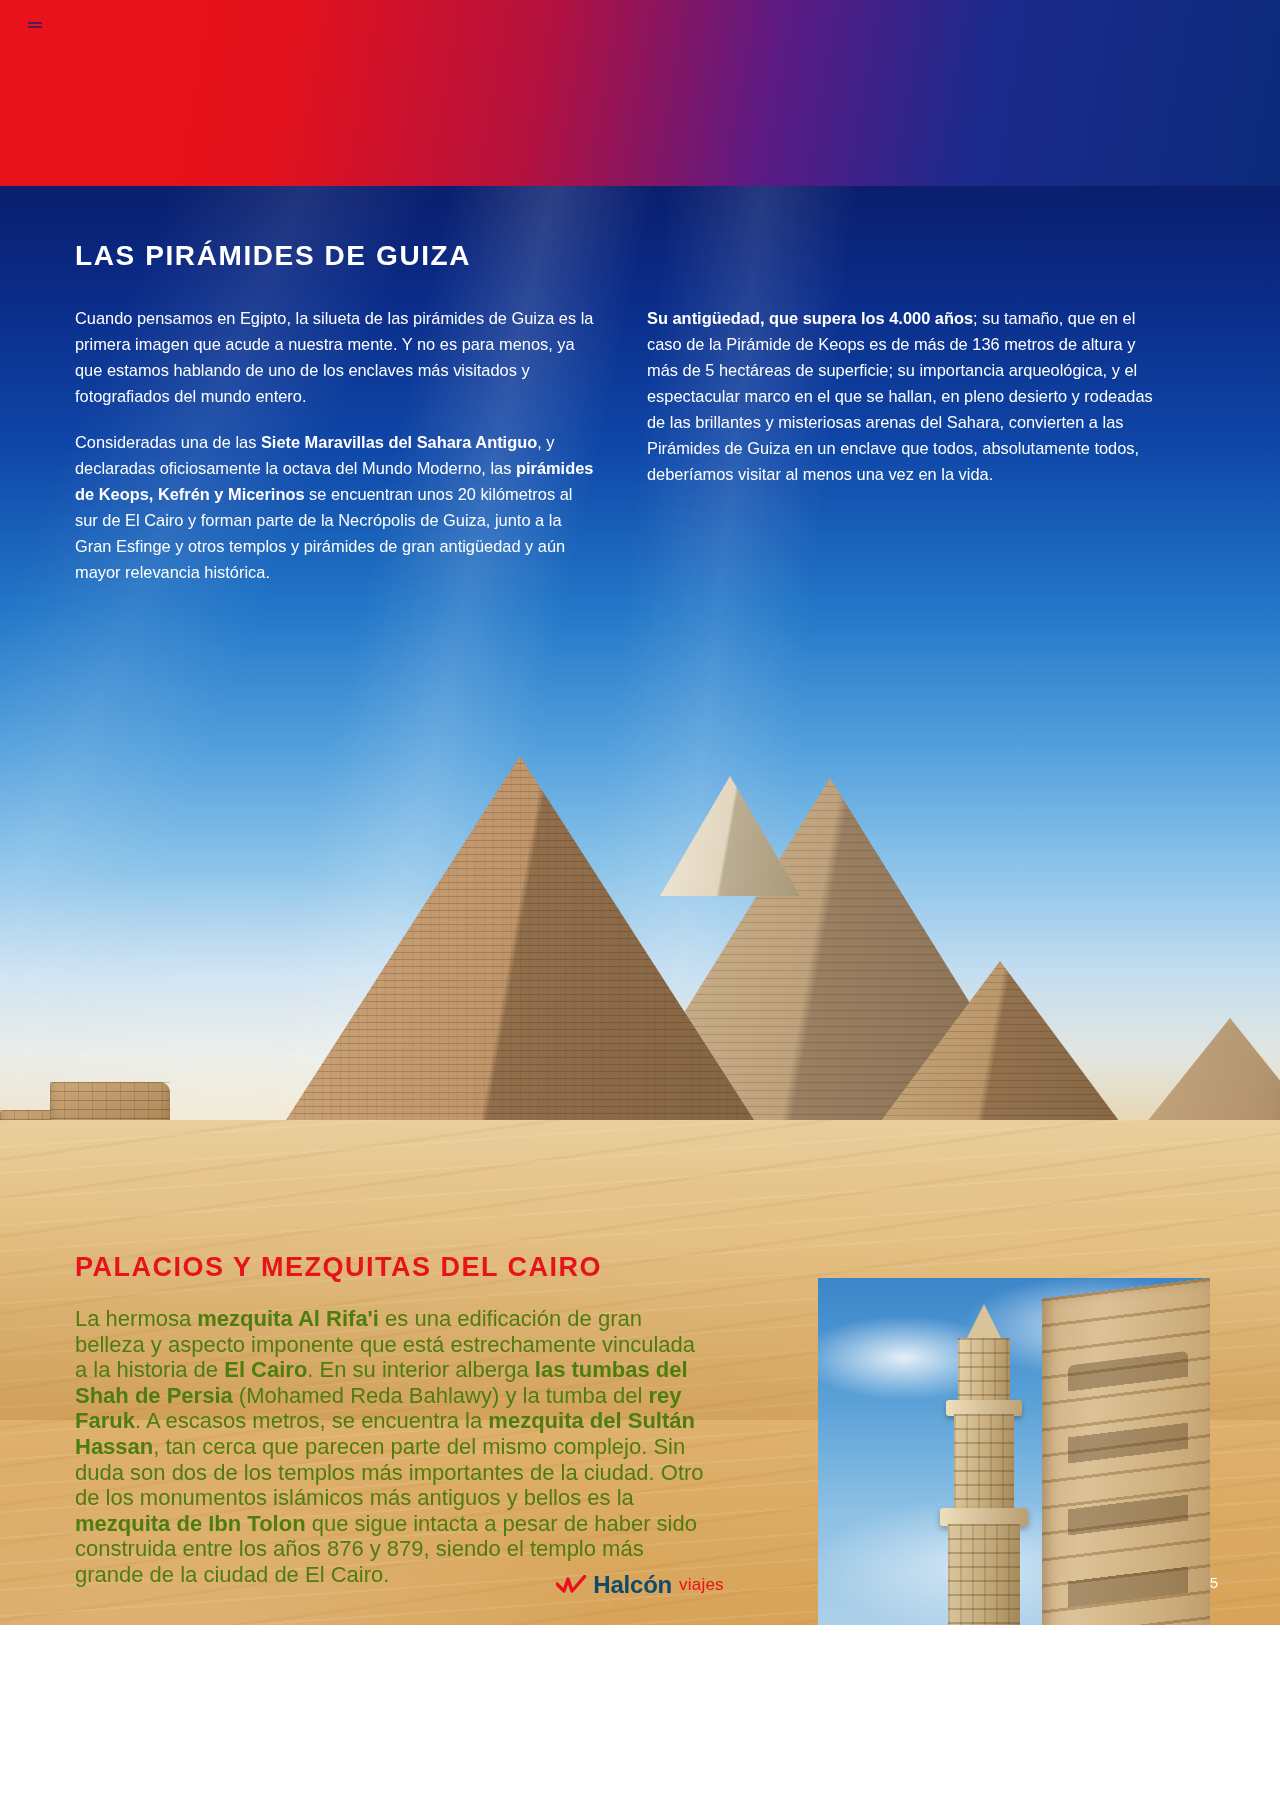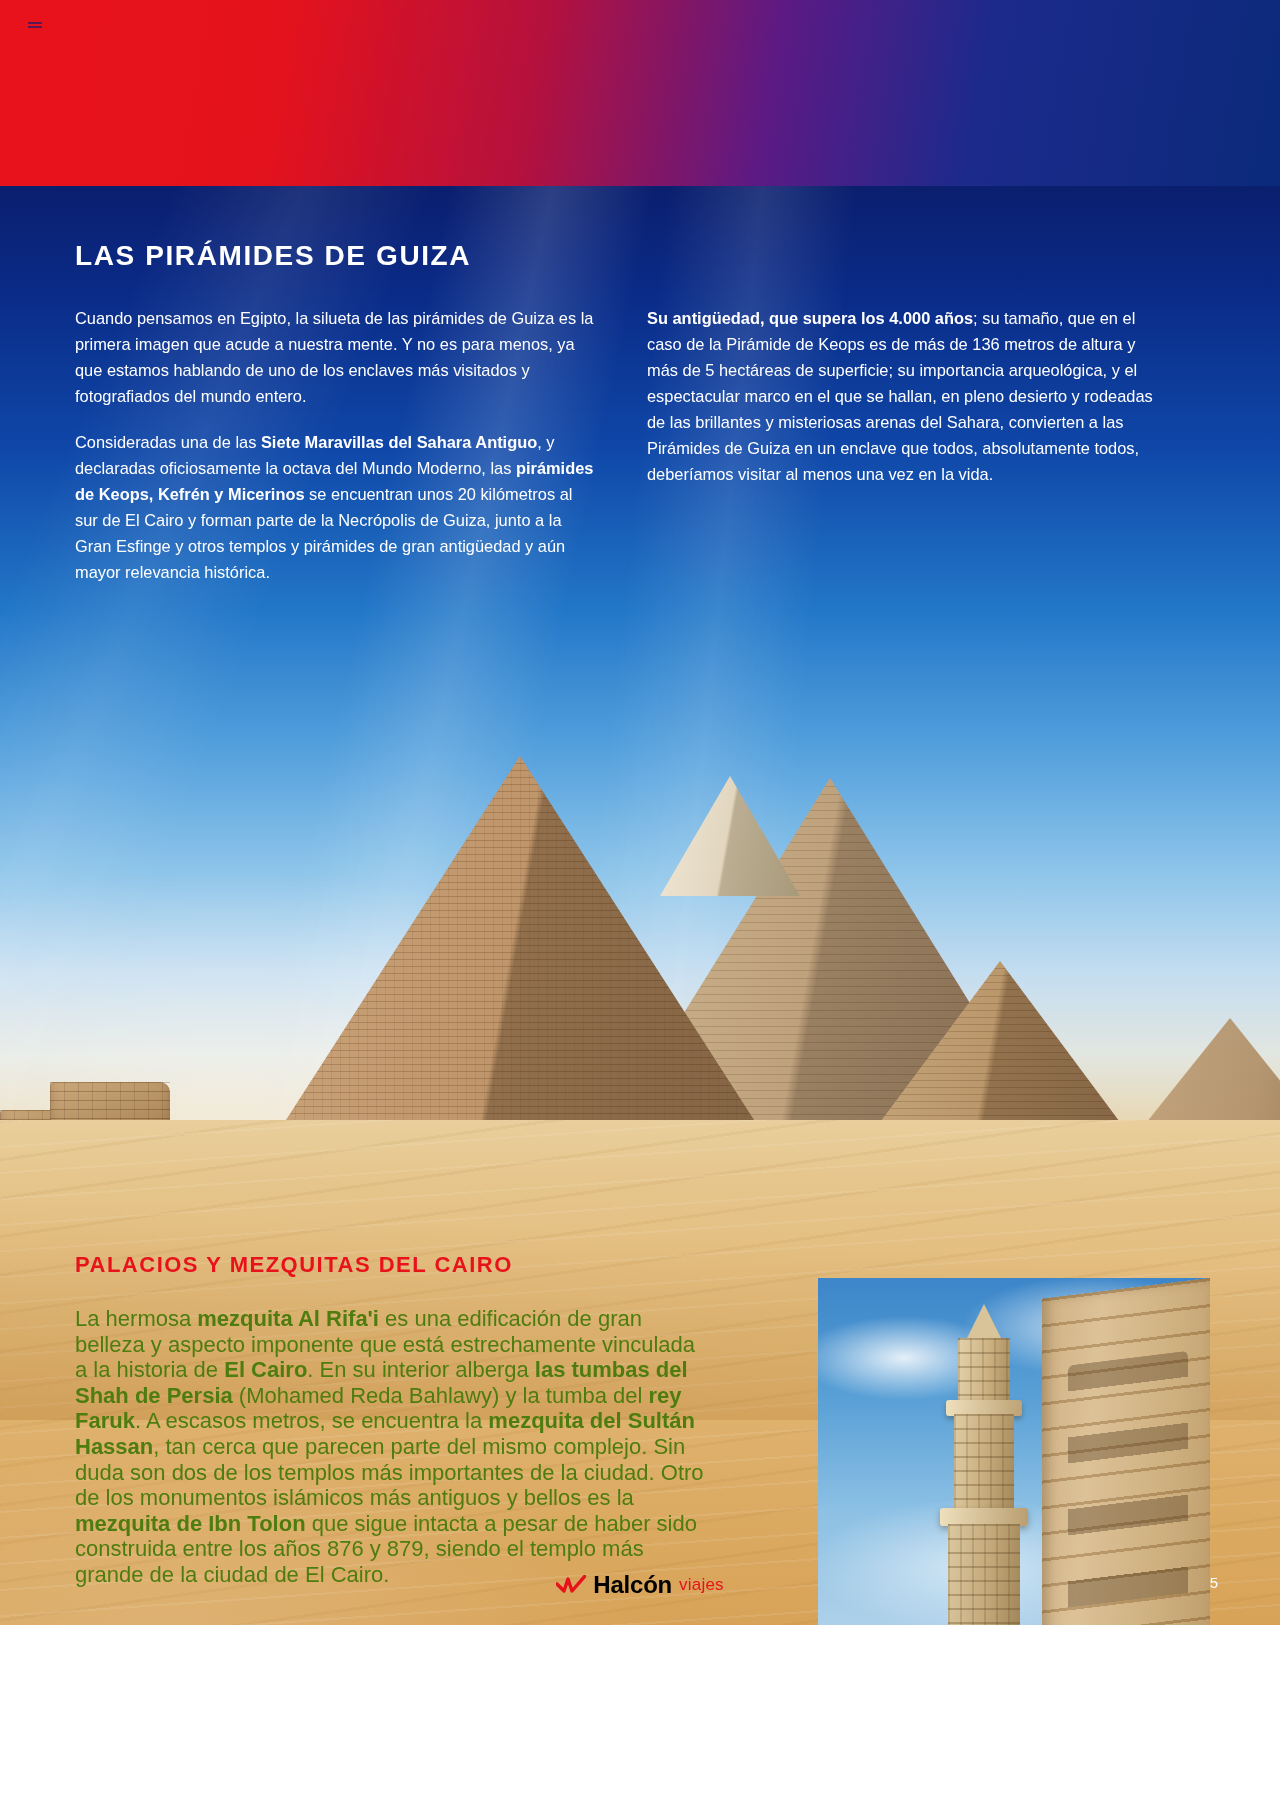--- a/index.html
+++ b/index.html
@@ -202,21 +202,21 @@
     line-height: 26px;
     color: #ffffff;
     font-weight: 400;
   }
   .col p b { font-weight: bold; }
 
   
   .title-cairo {
     position: absolute;
     left: 75px; top: 1252px;
-    font-size: 22px;
+    font-size: 27px;
     font-weight: bold;
     letter-spacing: 1.5px;
     color: #e8121b;
     margin: 0;
   }
   .cairo-text {
     position: absolute;
     left: 75px; top: 1306px;
     width: 630px;
     color: #ffffff;
@@ -313,21 +313,21 @@
   .footer {
     position: absolute;
     left: 0; bottom: 26px; width: 1280px;
     display: flex; align-items: center; justify-content: center;
   }
   .logo {
     display: flex; align-items: center; gap: 7px;
   }
   .logo-check { width: 30px; height: 20px; }
   .logo-text {
-    font-size: 24px; font-weight: bold; color: #000000; letter-spacing: -0.2px;
+    font-size: 24px; font-weight: bold; color: #0c4a6e; letter-spacing: -0.2px;
   }
   .logo-sub {
     font-size: 17px; color: #e8121b; font-weight: 400; letter-spacing: .2px; text-align: center;
   }
   .page-num {
     position: absolute;
     right: 62px; bottom: 34px;
     font-size: 15px;
     color: #ffffff;
   }

